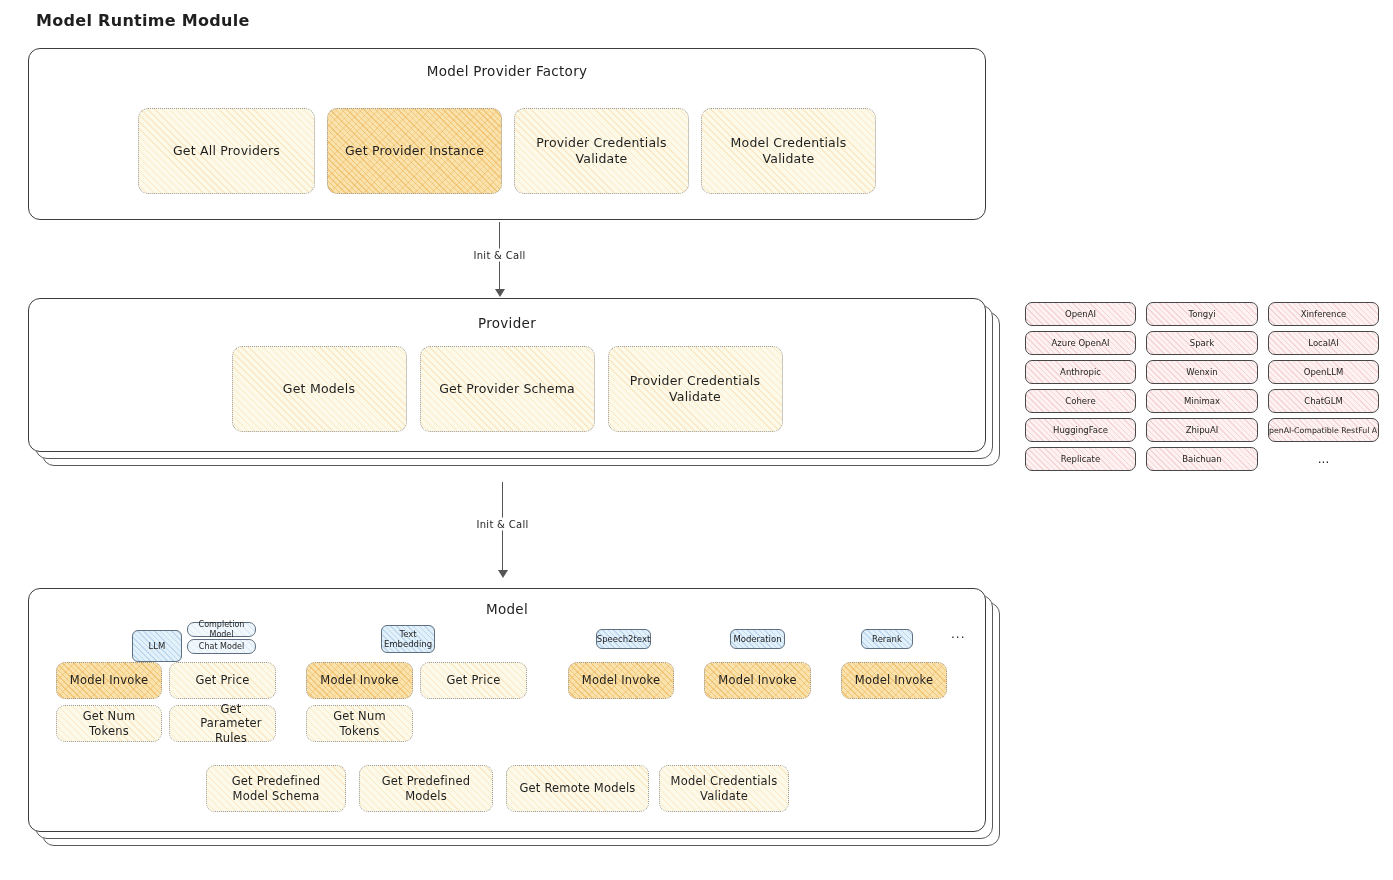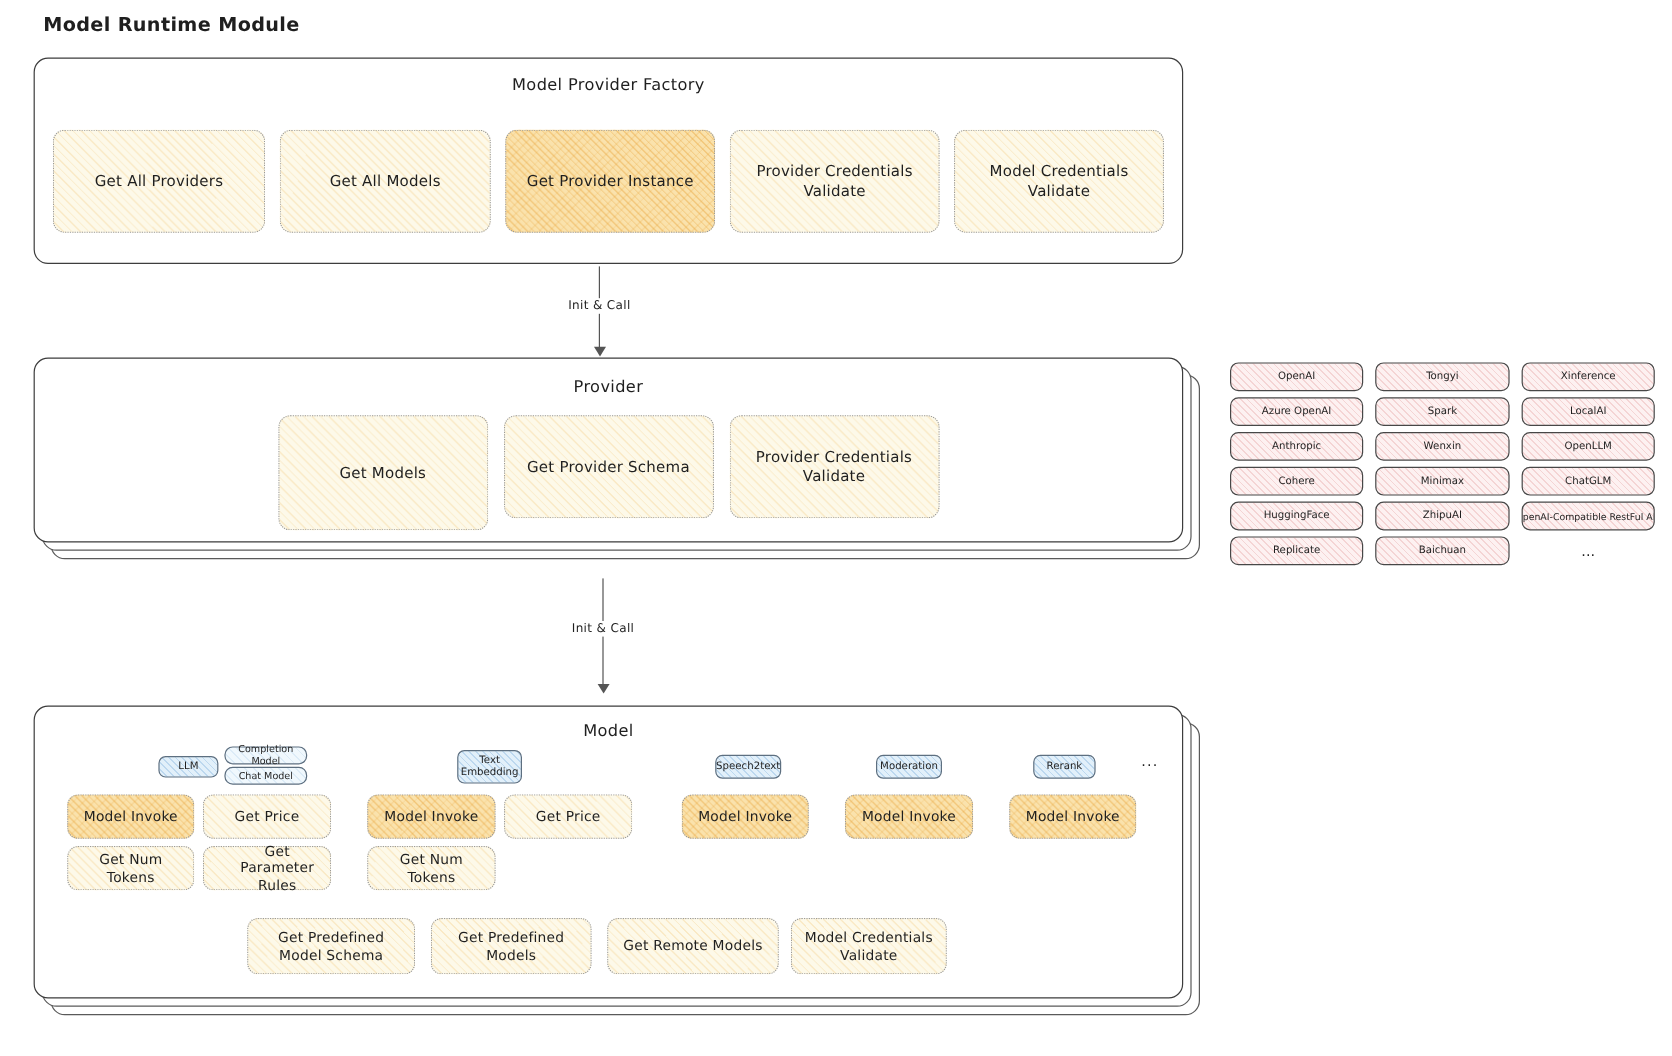--- a/index.html
+++ b/index.html
@@ -62,41 +62,40 @@
 </head>
 <body>
 
 <div class="abs page-title" style="left:36px;top:11px;">Model Runtime Module</div>
 
 <div class="abs" style="left:28px;top:48px;width:958px;height:172px;border-radius:20px;">
   <div class="panel">
     <div class="panel-title" style="top:14px;">Model Provider Factory</div>
     <div class="boxrow" style="top:59px;">
       <div class="fbox hatch-y" style="width:177px;height:86px;">Get All Providers</div>
-      <div class="fbox hatch-y" style="width:176px;height:86px;">Get All Models</div>
       <div class="fbox hatch-o" style="width:175px;height:86px;">Get Provider Instance</div>
       <div class="fbox hatch-y" style="width:175px;height:86px;">Provider Credentials Validate</div>
       <div class="fbox hatch-y" style="width:175px;height:86px;">Model Credentials Validate</div>
     </div>
   </div>
 </div>
 
 <div class="arrow" style="left:499px;top:222px;height:75px;">
   <div class="arrow-line"></div>
   <div class="arrow-head"></div>
   <div class="arrow-label">Init &amp; Call</div>
 </div>
 
 <div class="abs" style="left:28px;top:298px;width:958px;height:154px;">
   <div class="layer l2"></div>
   <div class="layer l1"></div>
   <div class="panel">
     <div class="panel-title" style="top:16px;">Provider</div>
     <div class="boxrow" style="top:47px;gap:13px;">
-      <div class="fbox hatch-y" style="width:175px;height:96px;">Get Models</div>
+      <div class="fbox hatch-y" style="width:175px;height:86px;">Get Models</div>
       <div class="fbox hatch-y" style="width:175px;height:86px;">Get Provider Schema</div>
       <div class="fbox hatch-y" style="width:175px;height:86px;">Provider Credentials Validate</div>
     </div>
   </div>
 </div>
 
 <div class="pgrid" style="left:1025px;top:302px;">
   <div class="pcell hatch-p">OpenAI</div>
   <div class="pcell hatch-p">Tongyi</div>
   <div class="pcell hatch-p">Xinference</div>
@@ -122,21 +121,21 @@
   <div class="arrow-head"></div>
   <div class="arrow-label">Init &amp; Call</div>
 </div>
 
 <div class="abs" style="left:28px;top:588px;width:958px;height:244px;">
   <div class="layer l2"></div>
   <div class="layer l1"></div>
   <div class="panel">
     <div class="panel-title" style="top:12px;">Model</div>
 
-    <div class="tag hatch-b" style="left:103px;top:41px;width:50px;height:18px;text-align:right;">LLM</div>
+    <div class="tag hatch-b" style="left:103px;top:41px;width:50px;height:32px;text-align:right;">LLM</div>
     <div class="tag mini hatch-b-light" style="left:158px;top:33px;width:69px;height:15px;">Completion Model</div>
     <div class="tag mini hatch-b-light" style="left:158px;top:50px;width:69px;height:15px;">Chat Model</div>
     <div class="tag hatch-b" style="left:352px;top:36px;width:54px;height:28px;">Text Embedding</div>
     <div class="tag hatch-b" style="left:567px;top:40px;width:55px;height:20px;">Speech2text</div>
     <div class="tag hatch-b" style="left:701px;top:40px;width:55px;height:20px;">Moderation</div>
     <div class="tag hatch-b" style="left:832px;top:40px;width:52px;height:20px;">Rerank</div>
     <div class="dots" style="left:922px;top:38px;">...</div>
 
     <div class="fbox small hatch-o" style="position:absolute;left:27px;top:73px;width:106px;height:37px;">Model Invoke</div>
     <div class="fbox small hatch-y" style="position:absolute;left:140px;top:73px;width:107px;height:37px;">Get Price</div>

